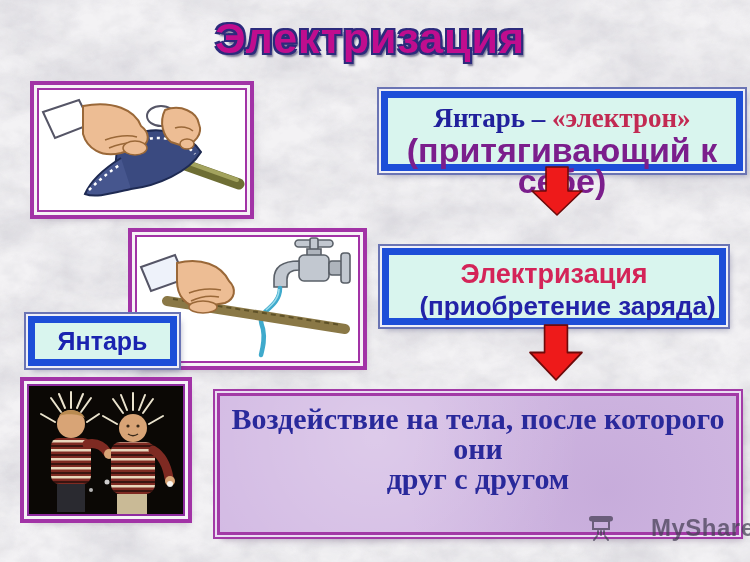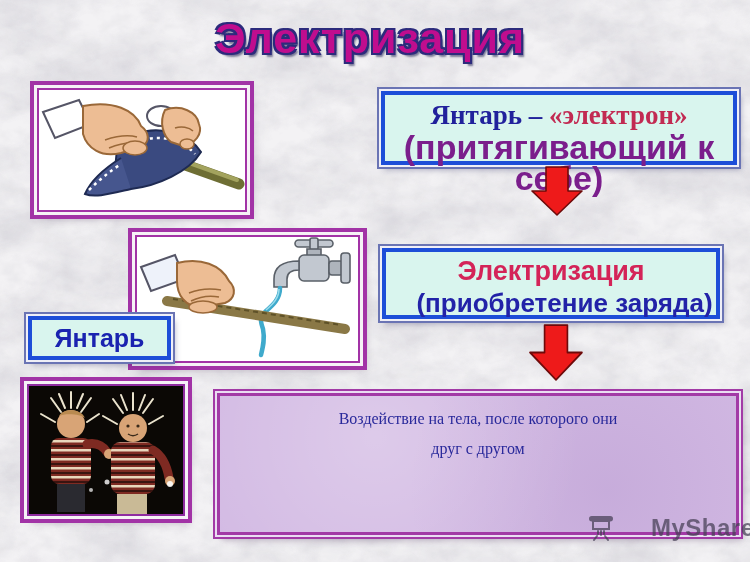--- a/index.html
+++ b/index.html
@@ -13,39 +13,39 @@
     font-size:43px;font-weight:bold;letter-spacing:1px;color:#C00D8E;
     text-shadow:-2px -2px 0 #2C2B7C, 2px -2px 0 #2C2B7C, -2px 2px 0 #2C2B7C,
                  2px 2px 0 #2C2B7C, 3px 4px 2px rgba(30,30,80,.55);}
 
   
   .imgframe{background:#fff;border:2px solid #A233A6;z-index:2;
     box-shadow:0 0 0 3px #F6F2F6, 0 0 0 7px #A233A6, 4px 6px 8px rgba(70,40,80,.35);}
   .imgframe svg{display:block;}
 
   
-  .cyanbox{background:#D9F5EE;border:4px solid #1d4ed8;z-index:2;text-align:center;
+  .cyanbox{background:#D9F5EE;border:7px solid #1d4ed8;z-index:2;text-align:center;
     box-shadow:0 0 0 2px #EFEFF7, 0 0 0 4px #6A74B4, 4px 5px 6px rgba(50,50,100,.35);}
 
   .amber-line1{font-family:"Liberation Serif",serif;font-weight:bold;font-size:27px;
     line-height:33px;padding-top:4px;color:#21219C;}
   .amber-term{color:#C22A52;}
   .amber-line2{font-size:34px;font-weight:bold;color:#7B1E8C;line-height:31px;}
 
   .elec-line1{font-size:27px;font-weight:bold;color:#D42458;line-height:33px;padding-top:3px;}
   .elec-line2{font-size:26px;font-weight:bold;color:#2222A8;line-height:30px;margin-left:27px;}
 
   .friction{font-size:25px;font-weight:bold;color:#1A23B0;line-height:36px;}
 
   
   .defbox{background:#D2B9E3;border:3px solid #A23AA6;z-index:2;text-align:center;
     background-image:radial-gradient(circle at 30% 30%, rgba(255,255,255,.25), rgba(255,255,255,0) 55%),
                      radial-gradient(circle at 75% 70%, rgba(120,80,160,.12), rgba(120,80,160,0) 50%);
     box-shadow:0 0 0 2px #EADDF2, 0 0 0 4px #A23AA6, 4px 5px 7px rgba(70,40,90,.35);
-    font-family:"Liberation Serif",serif;font-weight:normal;font-size:16px;
+    font-family:"Liberation Serif",serif;font-weight:bold;font-size:30px;
     color:#29299B;line-height:30px;padding-top:8px;}
   .def-alt{color:#7A1870;}
 
   
   .arrow{z-index:2;}
 
   
   .watermark{z-index:4;display:flex;align-items:center;gap:5px;opacity:.72;
     color:#463F55;font-size:24px;font-weight:bold;letter-spacing:.5px;}
 </style>

